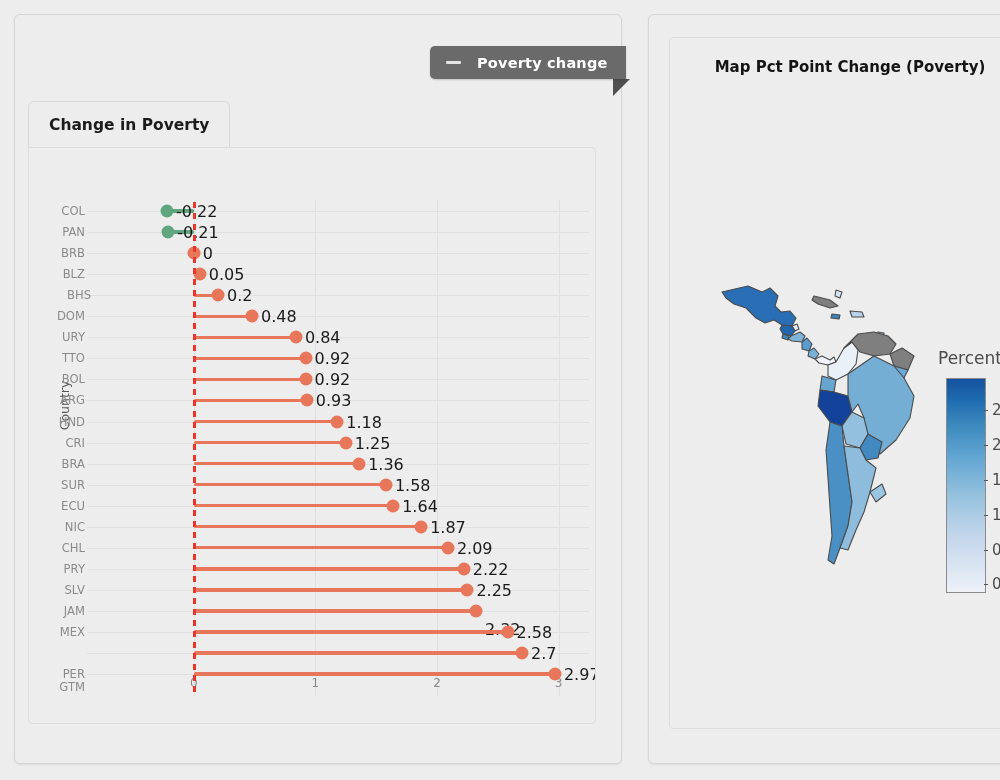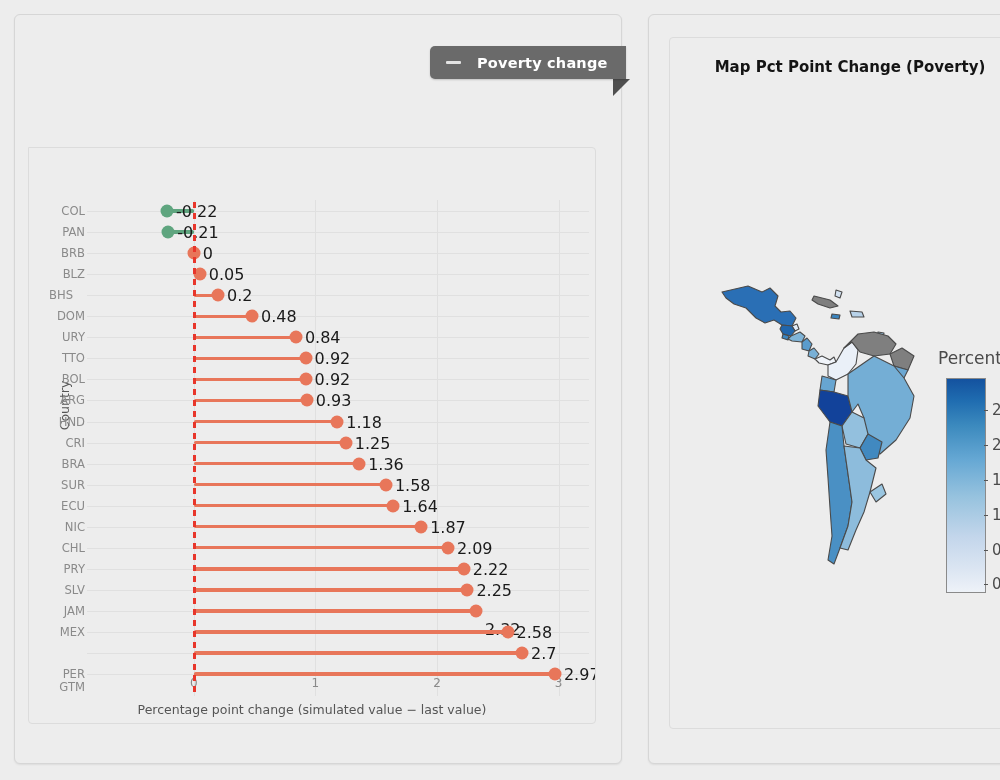--- a/index.html
+++ b/index.html
@@ -124,26 +124,26 @@
 
 <div class="panel" id="left-panel"></div>
 
 <div id="ribbon-tail"></div>
 <div id="ribbon">
   <span class="minus-ico"></span>
   <span class="r-label">Poverty change</span>
 </div>
 
 <div id="tabs">
+  <div class="tab active">Change in Poverty</div>
 </div>
 
 <div id="chart-card">
   <div id="plot">
     <div class="ylabel">Country</div>
-    <div class="xlabel">Percentage point change (simulated value − last value)</div>
   <div class="vgrid" style="left: 164.73px; top: 52px; height: 496.15px;"></div>
       <div class="xtick" style="left: 164.73px;">0</div>
       <div class="vgrid" style="left: 286.351px; top: 52px; height: 496.15px;"></div>
       <div class="xtick" style="left: 286.351px;">1</div>
       <div class="vgrid" style="left: 407.973px; top: 52px; height: 496.15px;"></div>
       <div class="xtick" style="left: 407.973px;">2</div>
       <div class="vgrid" style="left: 529.595px; top: 52px; height: 496.15px;"></div>
       <div class="xtick" style="left: 529.595px;">3</div>
       <div class="gridline" style="left: 58px; top: 63px; width: 502px;"></div>
       <div class="ytick" style="top: 63px; right: 510px;">COL</div>
@@ -159,21 +159,21 @@
       <div class="ytick" style="top: 105.1px; right: 510px;">BRB</div>
       <div class="stem" style="left: 164.73px; width: 1px; top: 103.4px; background: rgb(232, 118, 90);"></div>
       <div class="dot" style="left: 164.73px; top: 105.1px; background: rgb(232, 118, 90);"></div>
       <div class="vlabel" style="left: 173.73px; top: 105.1px;">0</div>
       <div class="gridline" style="left: 58px; top: 126.15px; width: 502px;"></div>
       <div class="ytick" style="top: 126.15px; right: 510px;">BLZ</div>
       <div class="stem" style="left: 164.73px; width: 6.08108px; top: 124.45px; background: rgb(232, 118, 90);"></div>
       <div class="dot" style="left: 170.811px; top: 126.15px; background: rgb(232, 118, 90);"></div>
       <div class="vlabel" style="left: 179.811px; top: 126.15px;">0.05</div>
       <div class="gridline" style="left: 58px; top: 147.2px; width: 502px;"></div>
-      <div class="ytick" style="top: 147.2px; right: 522px;">BHS</div>
+      <div class="ytick" style="top: 147.2px; right: 504px;">BHS</div>
       <div class="stem" style="left: 164.73px; width: 24.3243px; top: 145.5px; background: rgb(232, 118, 90);"></div>
       <div class="dot" style="left: 189.054px; top: 147.2px; background: rgb(232, 118, 90);"></div>
       <div class="vlabel" style="left: 198.054px; top: 147.2px;">0.2</div>
       <div class="gridline" style="left: 58px; top: 168.25px; width: 502px;"></div>
       <div class="ytick" style="top: 168.25px; right: 510px;">DOM</div>
       <div class="stem" style="left: 164.73px; width: 58.3784px; top: 166.55px; background: rgb(232, 118, 90);"></div>
       <div class="dot" style="left: 223.108px; top: 168.25px; background: rgb(232, 118, 90);"></div>
       <div class="vlabel" style="left: 232.108px; top: 168.25px;">0.48</div>
       <div class="gridline" style="left: 58px; top: 189.3px; width: 502px;"></div>
       <div class="ytick" style="top: 189.3px; right: 510px;">URY</div>

